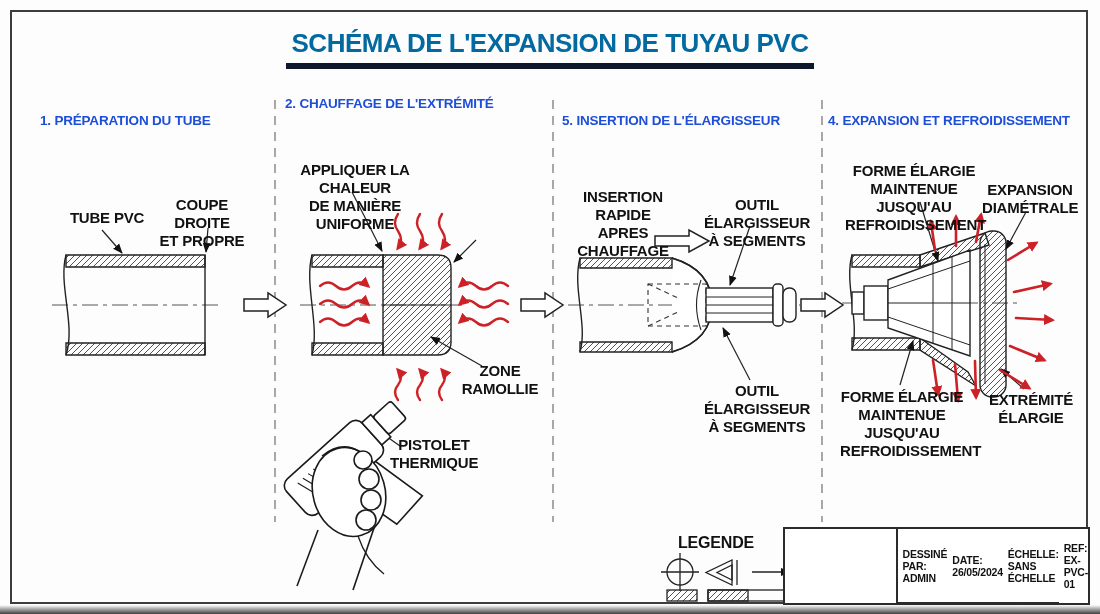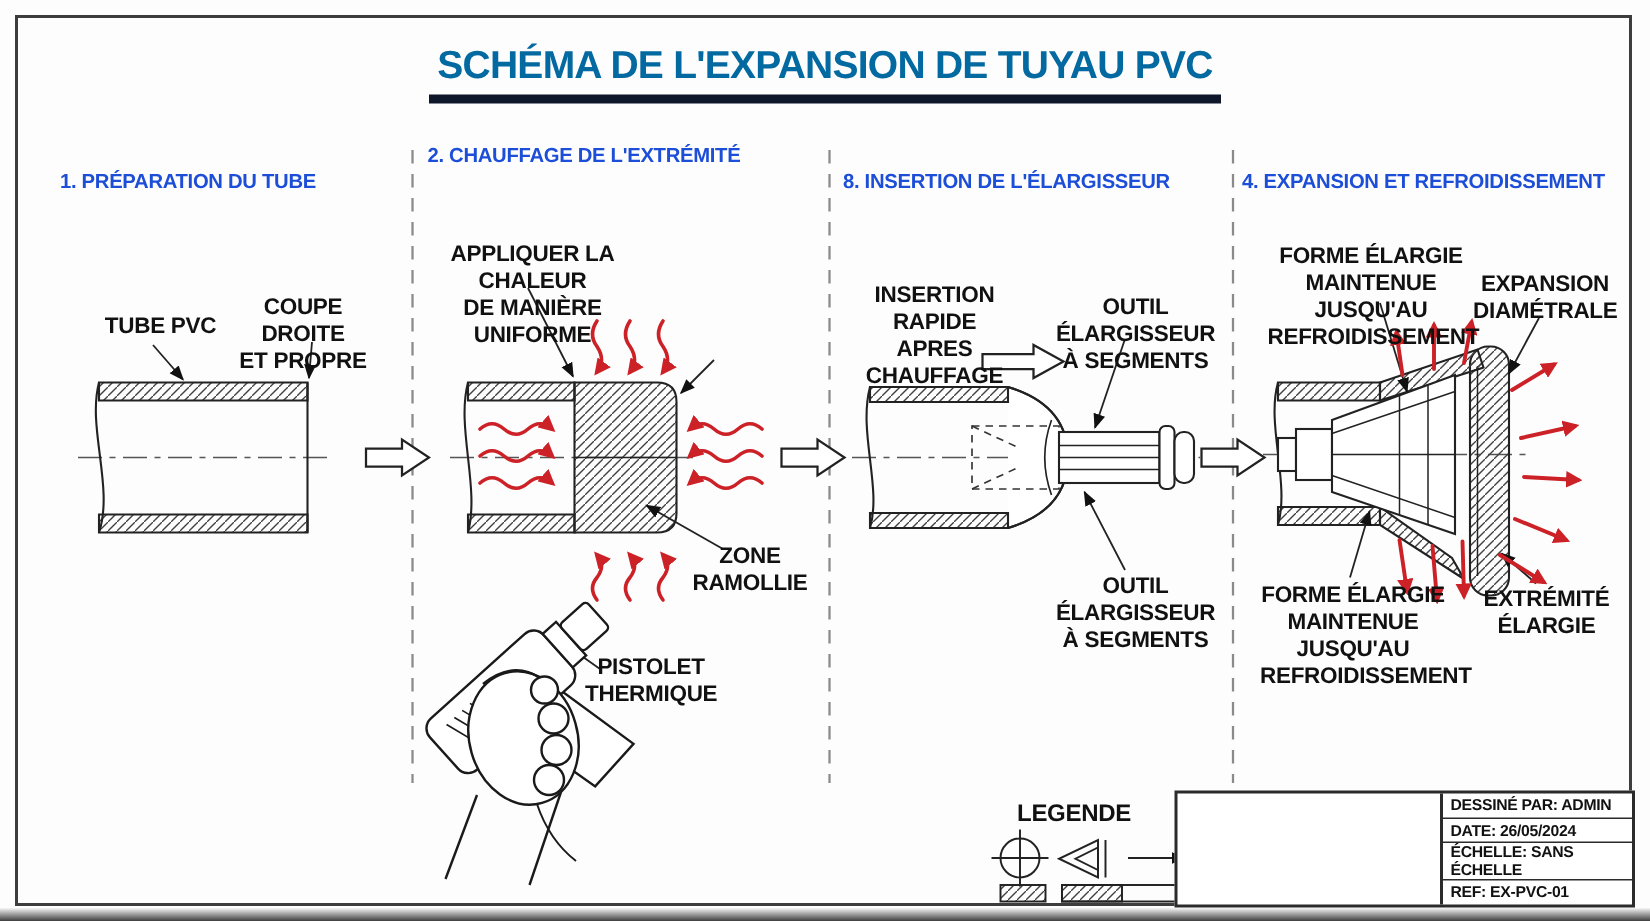--- a/index.html
+++ b/index.html
@@ -12,21 +12,21 @@
   .title-wrap{position:absolute;left:0;right:0;top:28px;text-align:center;}
   .title-text{display:inline-block;font-size:26px;font-weight:700;color:#0369a1;
          letter-spacing:-0.5px;border-bottom:6px solid #0f172a;padding:0 6px 4px 6px;}
   .hdr{position:absolute;font-size:13.5px;font-weight:700;color:#1d4ed8;
          letter-spacing:-0.2px;}
   .label{position:absolute;font-size:15px;font-weight:700;color:#111;text-align:center;
          line-height:1.2;white-space:pre-line;letter-spacing:-0.2px;}
   .tb{position:absolute;left:783px;top:527px;width:303px;height:74px;
          border:2px solid #2b2b2b;display:flex;background:#fff;}
   .tb-left{width:175px;border-right:2px solid #2b2b2b;}
-  .tb-right{flex:1;display:flex;flex-direction:column;}
+  .tb-right{flex:1;display:flex;flex-direction:row;}
   .tb-row{flex:1;border-bottom:1.5px solid #2b2b2b;font-size:10.5px;font-weight:700;
          color:#111;display:flex;align-items:center;padding-left:5px;letter-spacing:-0.2px;}
   .tb-row:last-child{border-bottom:none;}
 </style>
 </head>
 <body>
 
 <div class="stage">
 
   <div class="frame"></div>
@@ -210,21 +210,21 @@
       <rect x="708" y="590" width="40" height="11" fill="url(#h)"></rect>
     </g>
   </svg>
 
   <div class="title-wrap">
     <span class="title-text">SCHÉMA DE L'EXPANSION DE TUYAU PVC</span>
   </div>
 
   <div class="hdr" style="left:40px;top:113px;width:220px">1. PRÉPARATION DU TUBE</div>
   <div class="hdr" style="left:285px;top:96px;width:240px">2. CHAUFFAGE DE L'EXTRÉMITÉ</div>
-  <div class="hdr" style="left:562px;top:113px;width:230px">8. INSERTION DE L'ÉLARGISSEUR</div>
+  <div class="hdr" style="left:562px;top:113px;width:230px">5. INSERTION DE L'ÉLARGISSEUR</div>
   <div class="hdr" style="left:828px;top:113px;width:248px">4. EXPANSION ET REFROIDISSEMENT</div>
 
   <div class="label" style="left:62px;top:209px;width:90px">TUBE PVC</div>
   <div class="label" style="left:152px;top:196px;width:100px">COUPE DROITE
 ET PROPRE</div>
 
   <div class="label" style="left:286px;top:161px;width:138px">APPLIQUER LA CHALEUR
 DE MANIÈRE UNIFORME</div>
   <div class="label" style="left:455px;top:362px;width:90px">ZONE
 RAMOLLIE</div>

